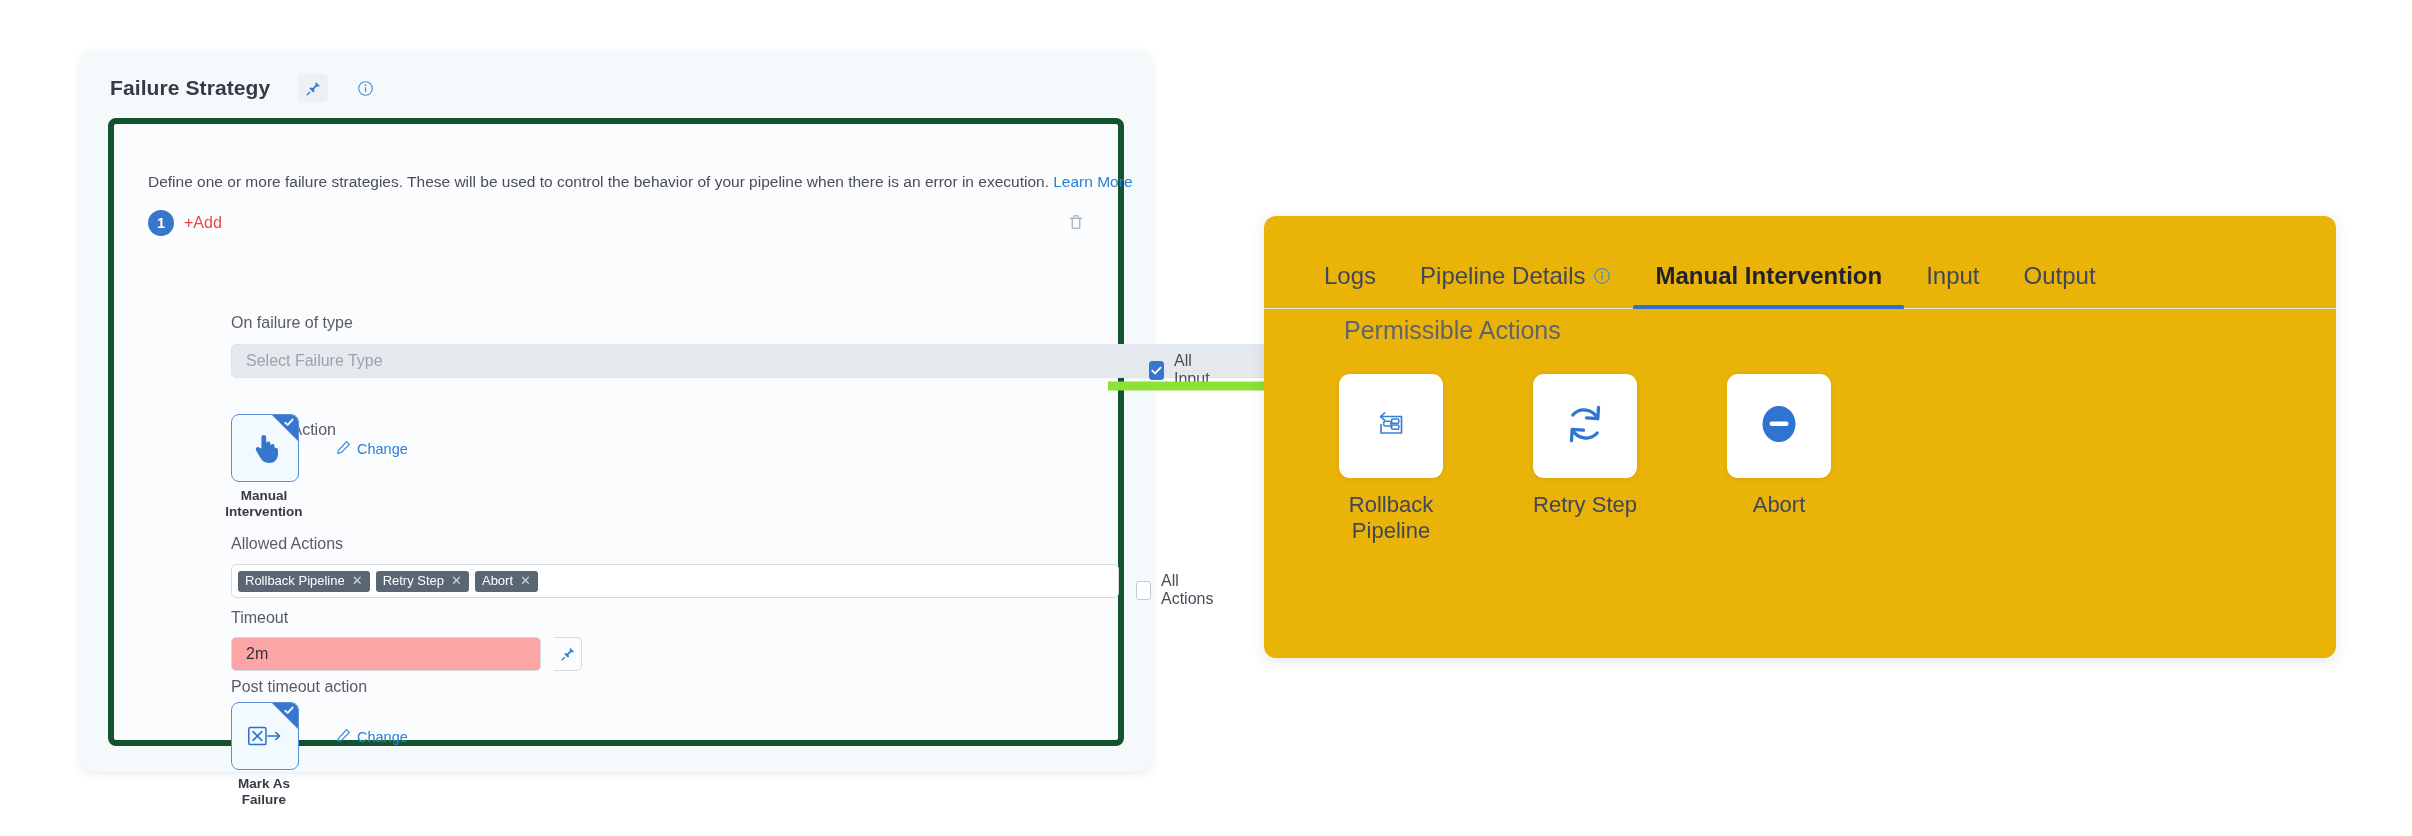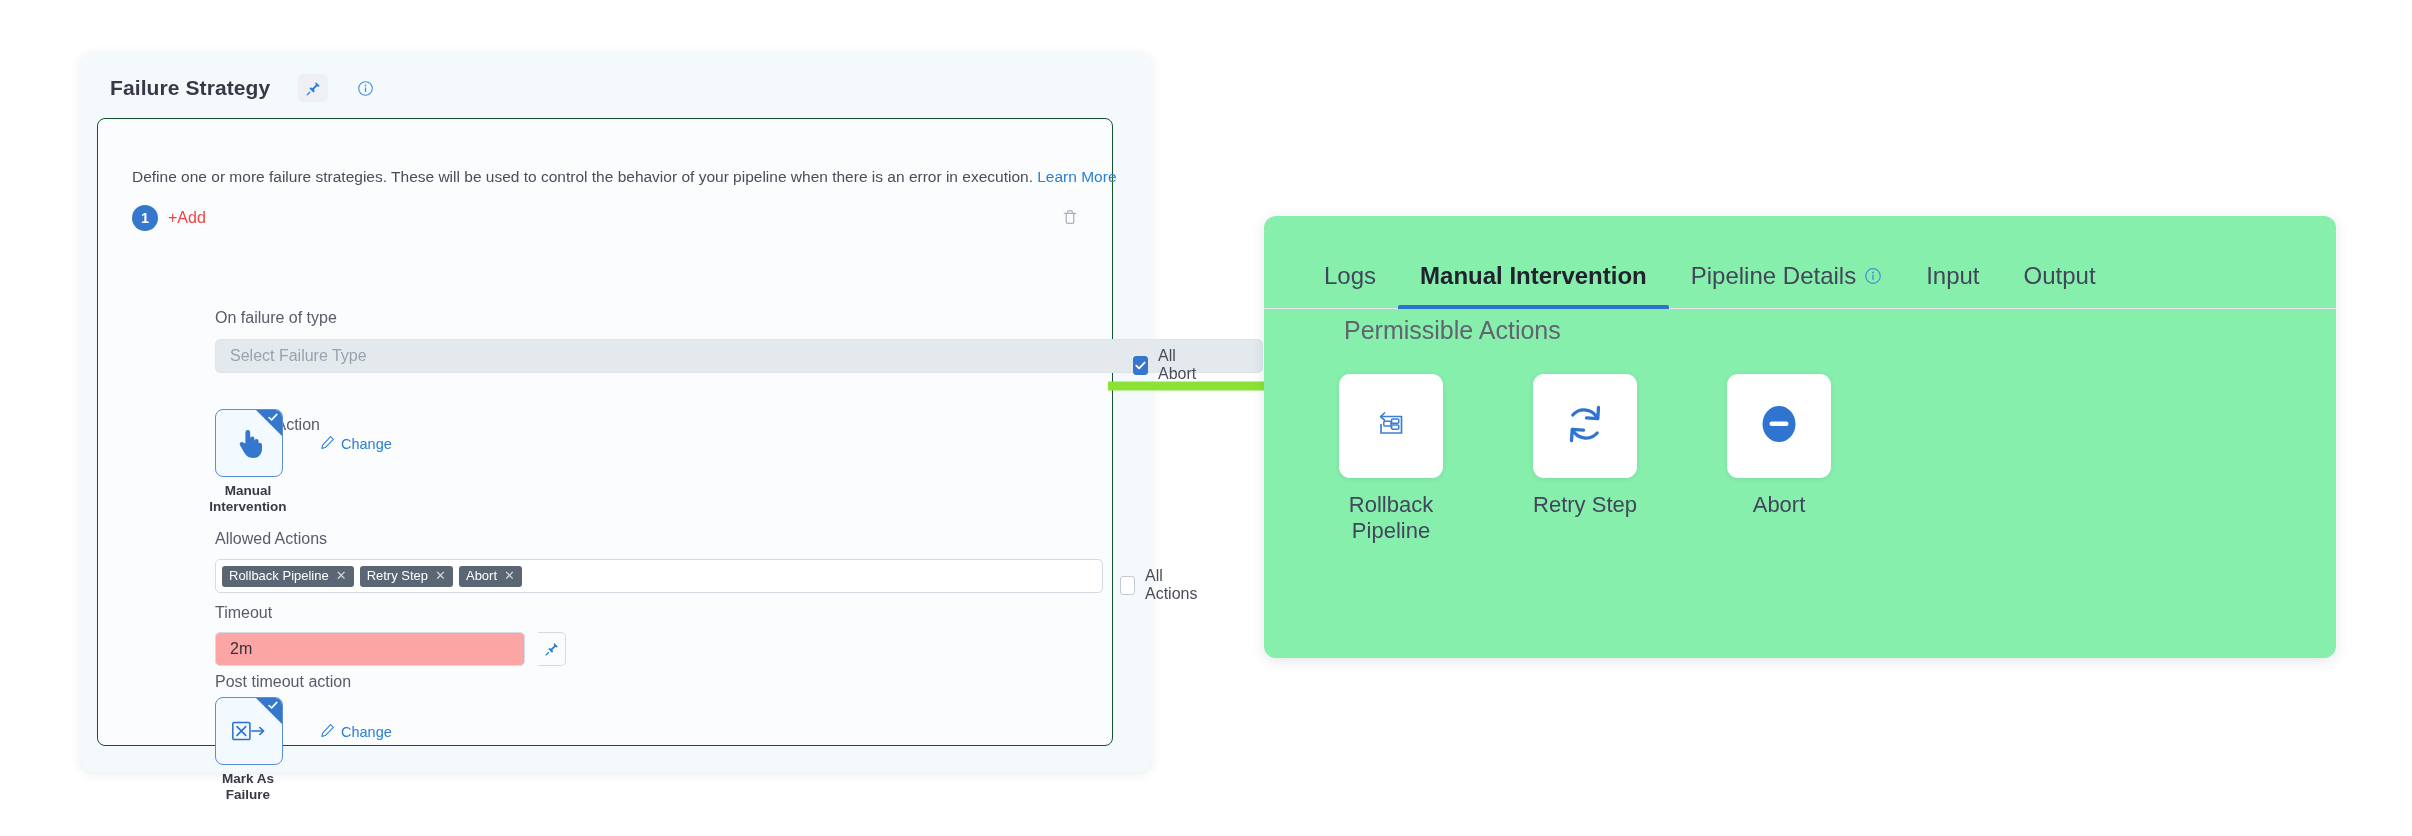--- a/index.html
+++ b/index.html
@@ -54,26 +54,26 @@
   .info-ico {
     width: 19px;
     height: 19px;
     display: flex;
     align-items: center;
     justify-content: center;
   }
 
   .fs-body {
     position: absolute;
-    left: 17px;
+    left: 28px;
     top: 66px;
     width: 1016px;
     height: 628px;
     background: #fbfcfe;
-    border: 1px solid #14532d;
+    border: 6px solid #14532d;
     border-radius: 8px;
     box-sizing: border-box;
   }
 
   .fs-desc {
     position: absolute;
     left: 34px;
     top: 49px;
     font-size: 15.5px;
     color: #4a4d59;
@@ -272,21 +272,21 @@
     height: 36px;
   }
 
   
   #details-panel {
     position: absolute;
     left: 1264px;
     top: 216px;
     width: 1072px;
     height: 442px;
-    background: #86efac;
+    background: #eab308;
     border-radius: 12px;
     box-shadow: 0 3px 14px rgba(40,60,90,0.13);
     box-sizing: border-box;
     overflow: hidden;
   }
   .tabs-bar {
     position: absolute;
     left: 0; top: 0;
     width: 100%;
     height: 93px;
@@ -409,21 +409,21 @@
     <div class="input-box" id="select-failure-type">
       <span>Select Failure Type</span>
     </div>
 
     <div class="cb-row" style="left:1035px; top:228px;">
       <span class="cbox on">
         <svg width="13" height="13" viewBox="0 0 14 14">
           <path d="M2.4 7.2 L5.5 10.2 L11.4 3.8" fill="none" stroke="#ffffff" stroke-width="1.9" stroke-linecap="round" stroke-linejoin="round"></path>
         </svg>
       </span>
-      <span>All Abort</span>
+      <span>All Input</span>
     </div>
 
     <span class="fld-label" style="left:117px; top:266px;margin-top:31px;">Perform Action</span>
 
     <div class="action-tile" style="left:117px; top:290px;">
       <span class="tile-glyph">
         <svg width="32" height="34" viewBox="0 0 32 34">
           <path d="M12.4 17.2 V6.4 A2.4 2.4 0 0 1 17.2 6.4 V15.4 V12.6 A2.1 2.1 0 0 1 21.4 12.6 V15.0 A2.1 2.1 0 0 1 25.6 15.0 V17.2 A2.1 2.1 0 0 1 29.0 18.6 V23.0 C29.0 28.6 25.2 32.0 20.2 32.0 C15.4 32.0 12.6 29.4 10.6 25.6 L7.0 19.2 A2.2 2.2 0 0 1 10.8 17.0 Z" fill="#3577cc"></path>
         </svg>
       </span>
@@ -525,32 +525,32 @@
     <path d="M186 4 L221 18 L186 32 Z" fill="#8ae234"></path>
   </svg>
 </div>
 
 <div id="details-panel">
 
   <div class="tabs-bar">
     <div class="tab">
       <span>Logs</span>
     </div>
-    <div class="tab active">
-      <span>Manual Intervention</span>
-    </div>
     <div class="tab">
       <span>Pipeline Details</span>
       <span class="tab-info">
         <svg width="18" height="18" viewBox="0 0 18 18">
           <circle cx="9" cy="9" r="7.3" fill="none" stroke="#4a8fd6" stroke-width="1.25"></circle>
           <circle cx="9" cy="5.5" r="1" fill="#4a8fd6"></circle>
           <rect x="8.3" y="7.5" width="1.4" height="5.4" rx="0.6" fill="#4a8fd6"></rect>
         </svg>
       </span>
+    </div>
+    <div class="tab active">
+      <span>Manual Intervention</span>
     </div>
     <div class="tab">
       <span>Input</span>
     </div>
     <div class="tab">
       <span>Output</span>
     </div>
   </div>
 
   <div id="permissible-actions-title">Permissible Actions</div>

